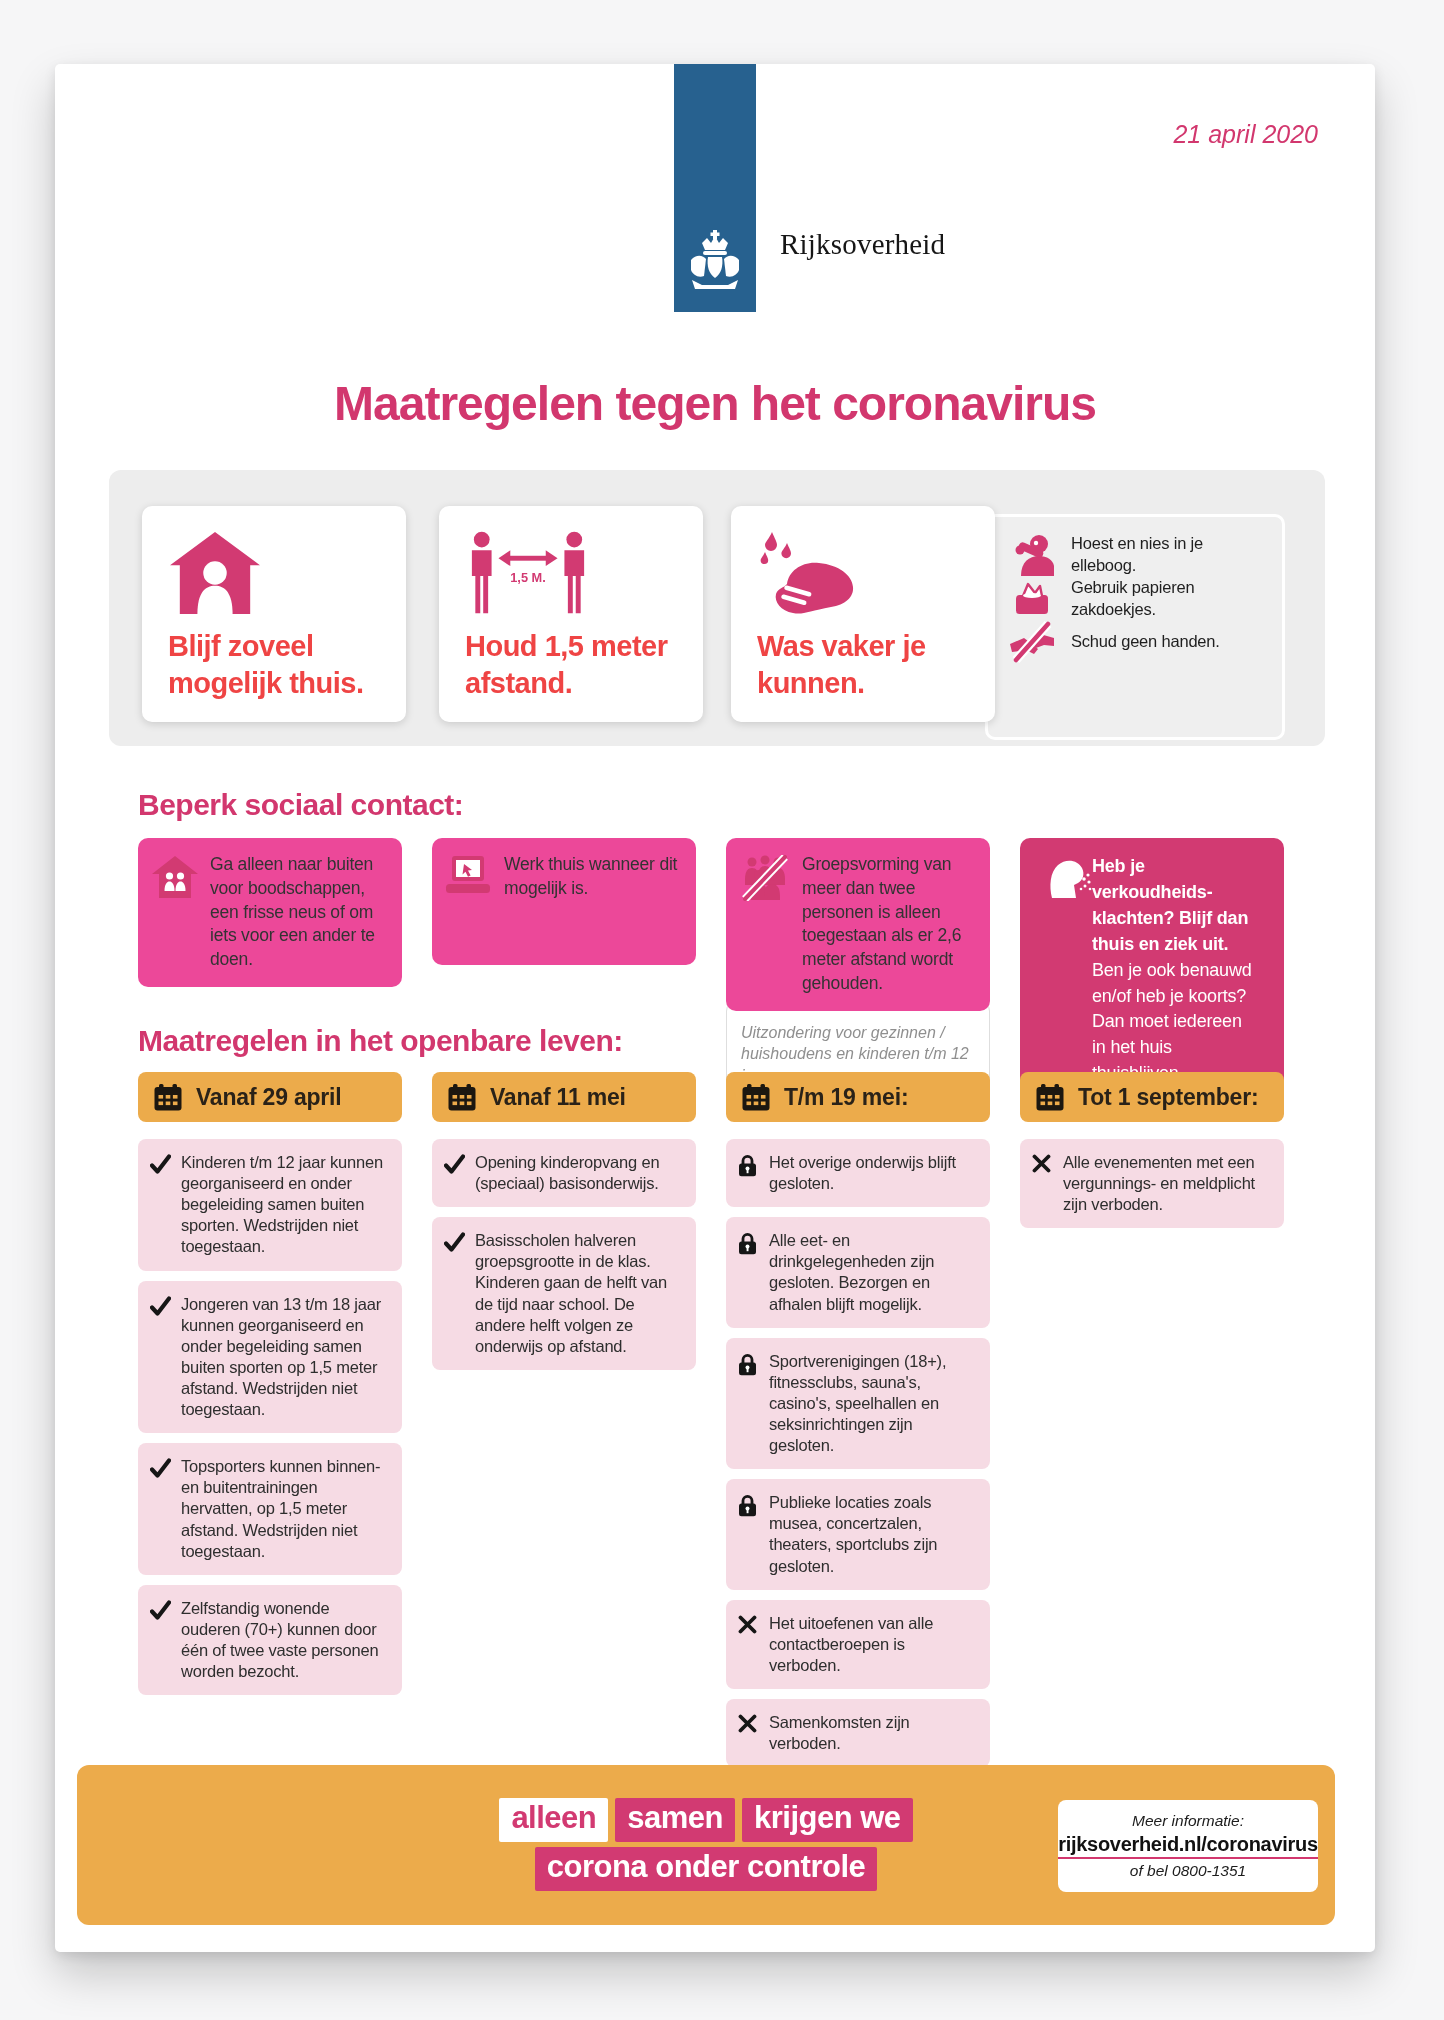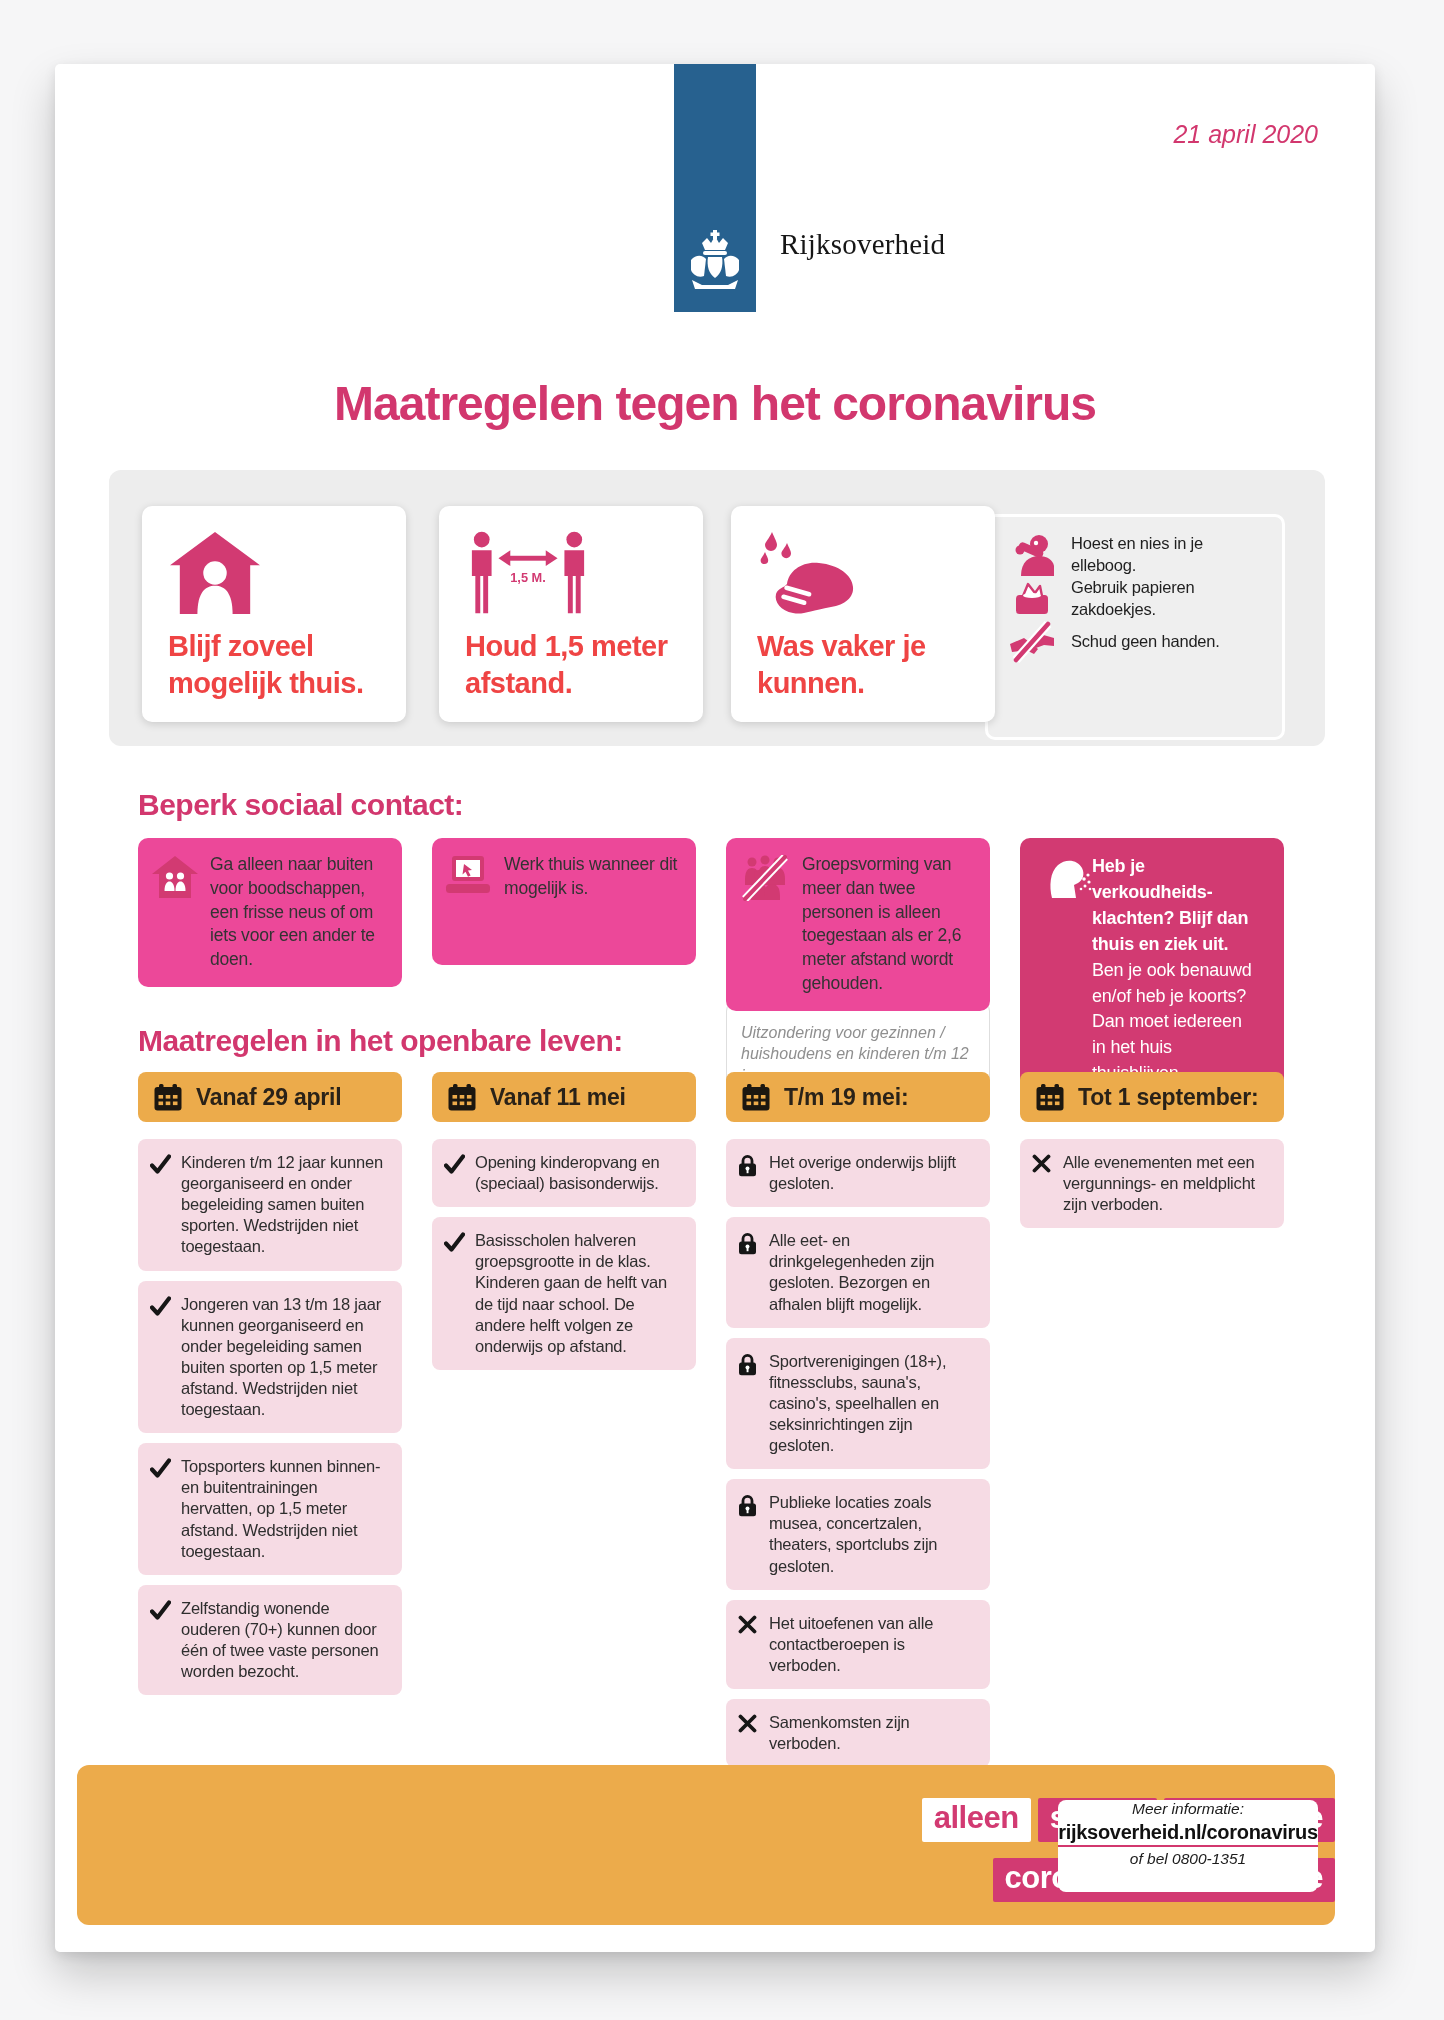--- a/index.html
+++ b/index.html
@@ -59,26 +59,26 @@
   #col1{left:83px}#col2{left:377px}#col3{left:671px}#col4{left:965px}
   .ohead{height:50px;box-sizing:border-box;background:#ecab4b;border-radius:8px;display:flex;align-items:center;gap:14px;
     padding:0 16px;font-size:23px;font-weight:600;color:#2a2218;letter-spacing:-.2px;margin-bottom:7px}
   .ohead .cicn{line-height:0}
   .pitem{box-sizing:border-box;background:#f6dbe4;border-radius:8px;padding:13px 10px 13px 12px;display:flex;gap:9px;
     font-size:16.5px;line-height:1.28;color:#2e2e2e;letter-spacing:-.2px}
   .pitem .ic{flex:0 0 22px;padding-top:2px;line-height:0}
 
   
   .fbanner{left:22px;top:1701px;width:1258px;height:160px;background:#ecab4b;border-radius:12px}
-  .slogan{position:absolute;left:0;top:33px;width:100%;display:flex;flex-direction:column;align-items:flex-end;gap:16px}
+  .slogan{position:absolute;left:0;top:33px;width:100%;display:flex;flex-direction:column;align-items:center;gap:5px}
   .srow{display:flex;gap:7px}
   .sbox{font-size:31px;font-weight:700;letter-spacing:-.5px;padding:2px 12px 6px;background:#d23a72;color:#fff;border-radius:2px}
   .sbox.inv{background:#fff;color:#d23a72}
   .infobox{position:absolute;left:981px;top:35px;width:260px;height:92px;box-sizing:border-box;background:#fff;border-radius:8px;
-    display:flex;flex-direction:column;align-items:center;gap:3px;text-align:center}
+    display:flex;flex-direction:column;align-items:center;justify-content:center;gap:3px;text-align:center}
   .ilabel,.iphone{font-size:15.5px;font-style:italic;color:#1c1c1c}
   .ilink{font-size:20px;font-weight:700;color:#111;border-bottom:2.5px solid #d2376e;padding-bottom:1px;text-decoration:none;letter-spacing:-.3px}
 </style>
 </head>
 <body>
 
 <div class="page">
 
   <div class="abs banner">
     <span class="emblem">

